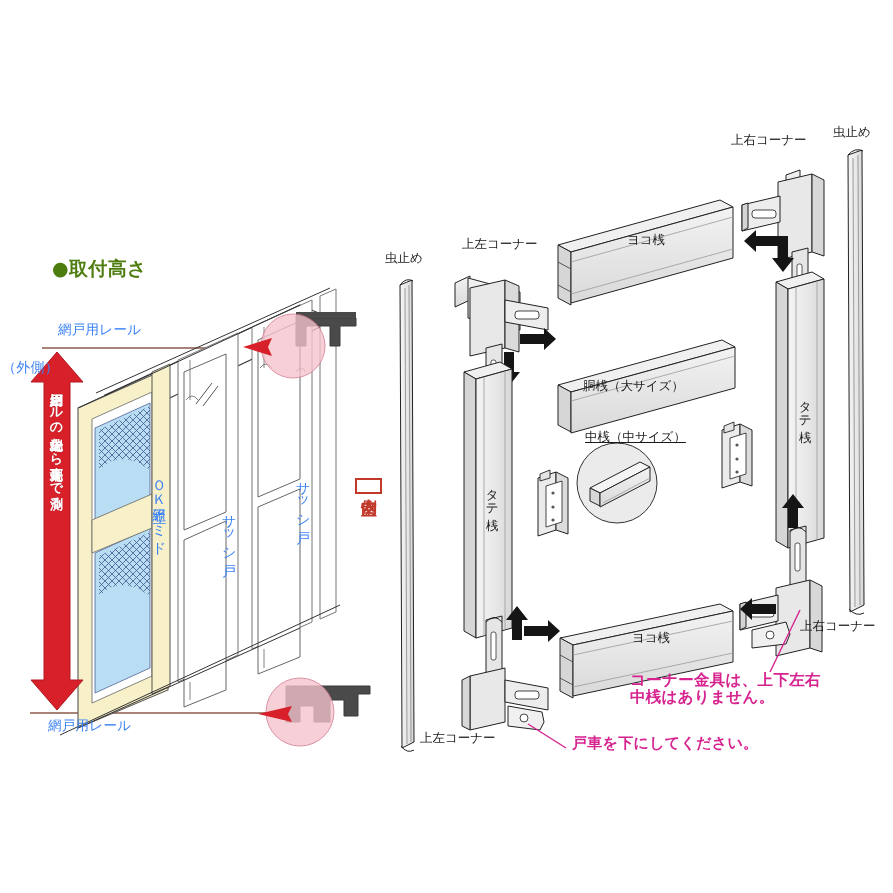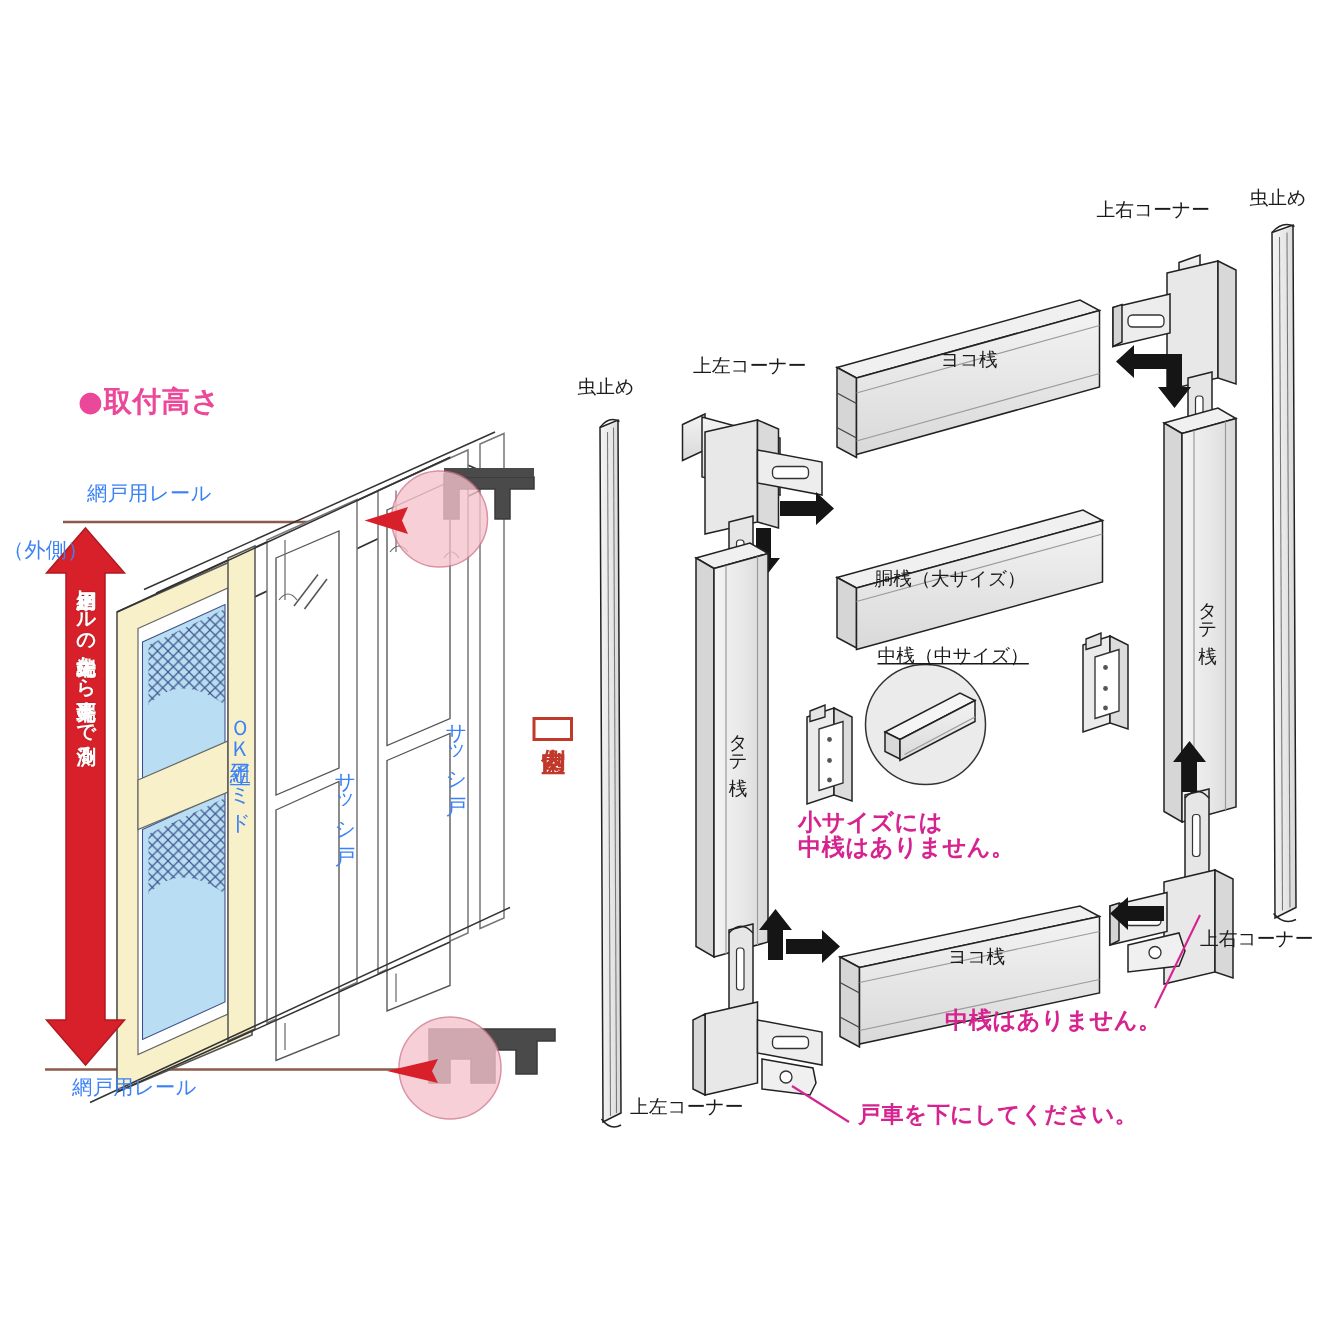--- a/index.html
+++ b/index.html
@@ -24,21 +24,21 @@
     white-space:nowrap;
     line-height:1.12;
     letter-spacing:.02em;
   }
   .vert{
     writing-mode:vertical-rl;
     text-orientation:upright;
     white-space:nowrap;
     line-height:1.05;
   }
-  .title{font-size:19px;font-weight:600;color:#ec4899;}
+  .title{font-size:19px;font-weight:600;color:#4d7c0f;}
   .t13{font-size:13.5px;}
   .t12{font-size:14px;}
 
   .magenta{color:#d6238f;font-weight:600;}
   .roomside{
     position:absolute;
     border:2px solid #c0392b;
     color:#c0392b;
     padding:6px 3px 6px 3px;
     font-size:16px;
@@ -352,26 +352,23 @@
   <div class="partlabel" style="left:632px;top:630px;">ヨコ桟</div>
 
   <div class="partlabel" style="left:583px;top:378px;">胴桟（大サイズ）</div>
 
   <div class="partlabel" style="left:585px;top:429px;text-decoration:underline;">中桟（中サイズ）</div>
 
   <div class="partlabel vert" style="left:486px;top:480px;">タテ桟</div>
 
   <div class="partlabel vert" style="left:799px;top:392px;">タテ桟</div>
 
-  <div class="lbl magenta" style="left:532px;top:540px;font-size:15.5px;">
-    <div>小サイズには</div>
-    <div>中桟はありません。</div>
-  </div>
 
   <div class="lbl magenta" style="left:630px;top:672px;font-size:15.5px;">
+    <div>コーナー金具は、上下左右</div>
     <div>中桟はありません。</div>
   </div>
 
   <div class="lbl magenta" style="left:572px;top:735px;font-size:15px;">
     <div>戸車を下にしてください。</div>
   </div>
 
 </div>
 
 </body></html>

